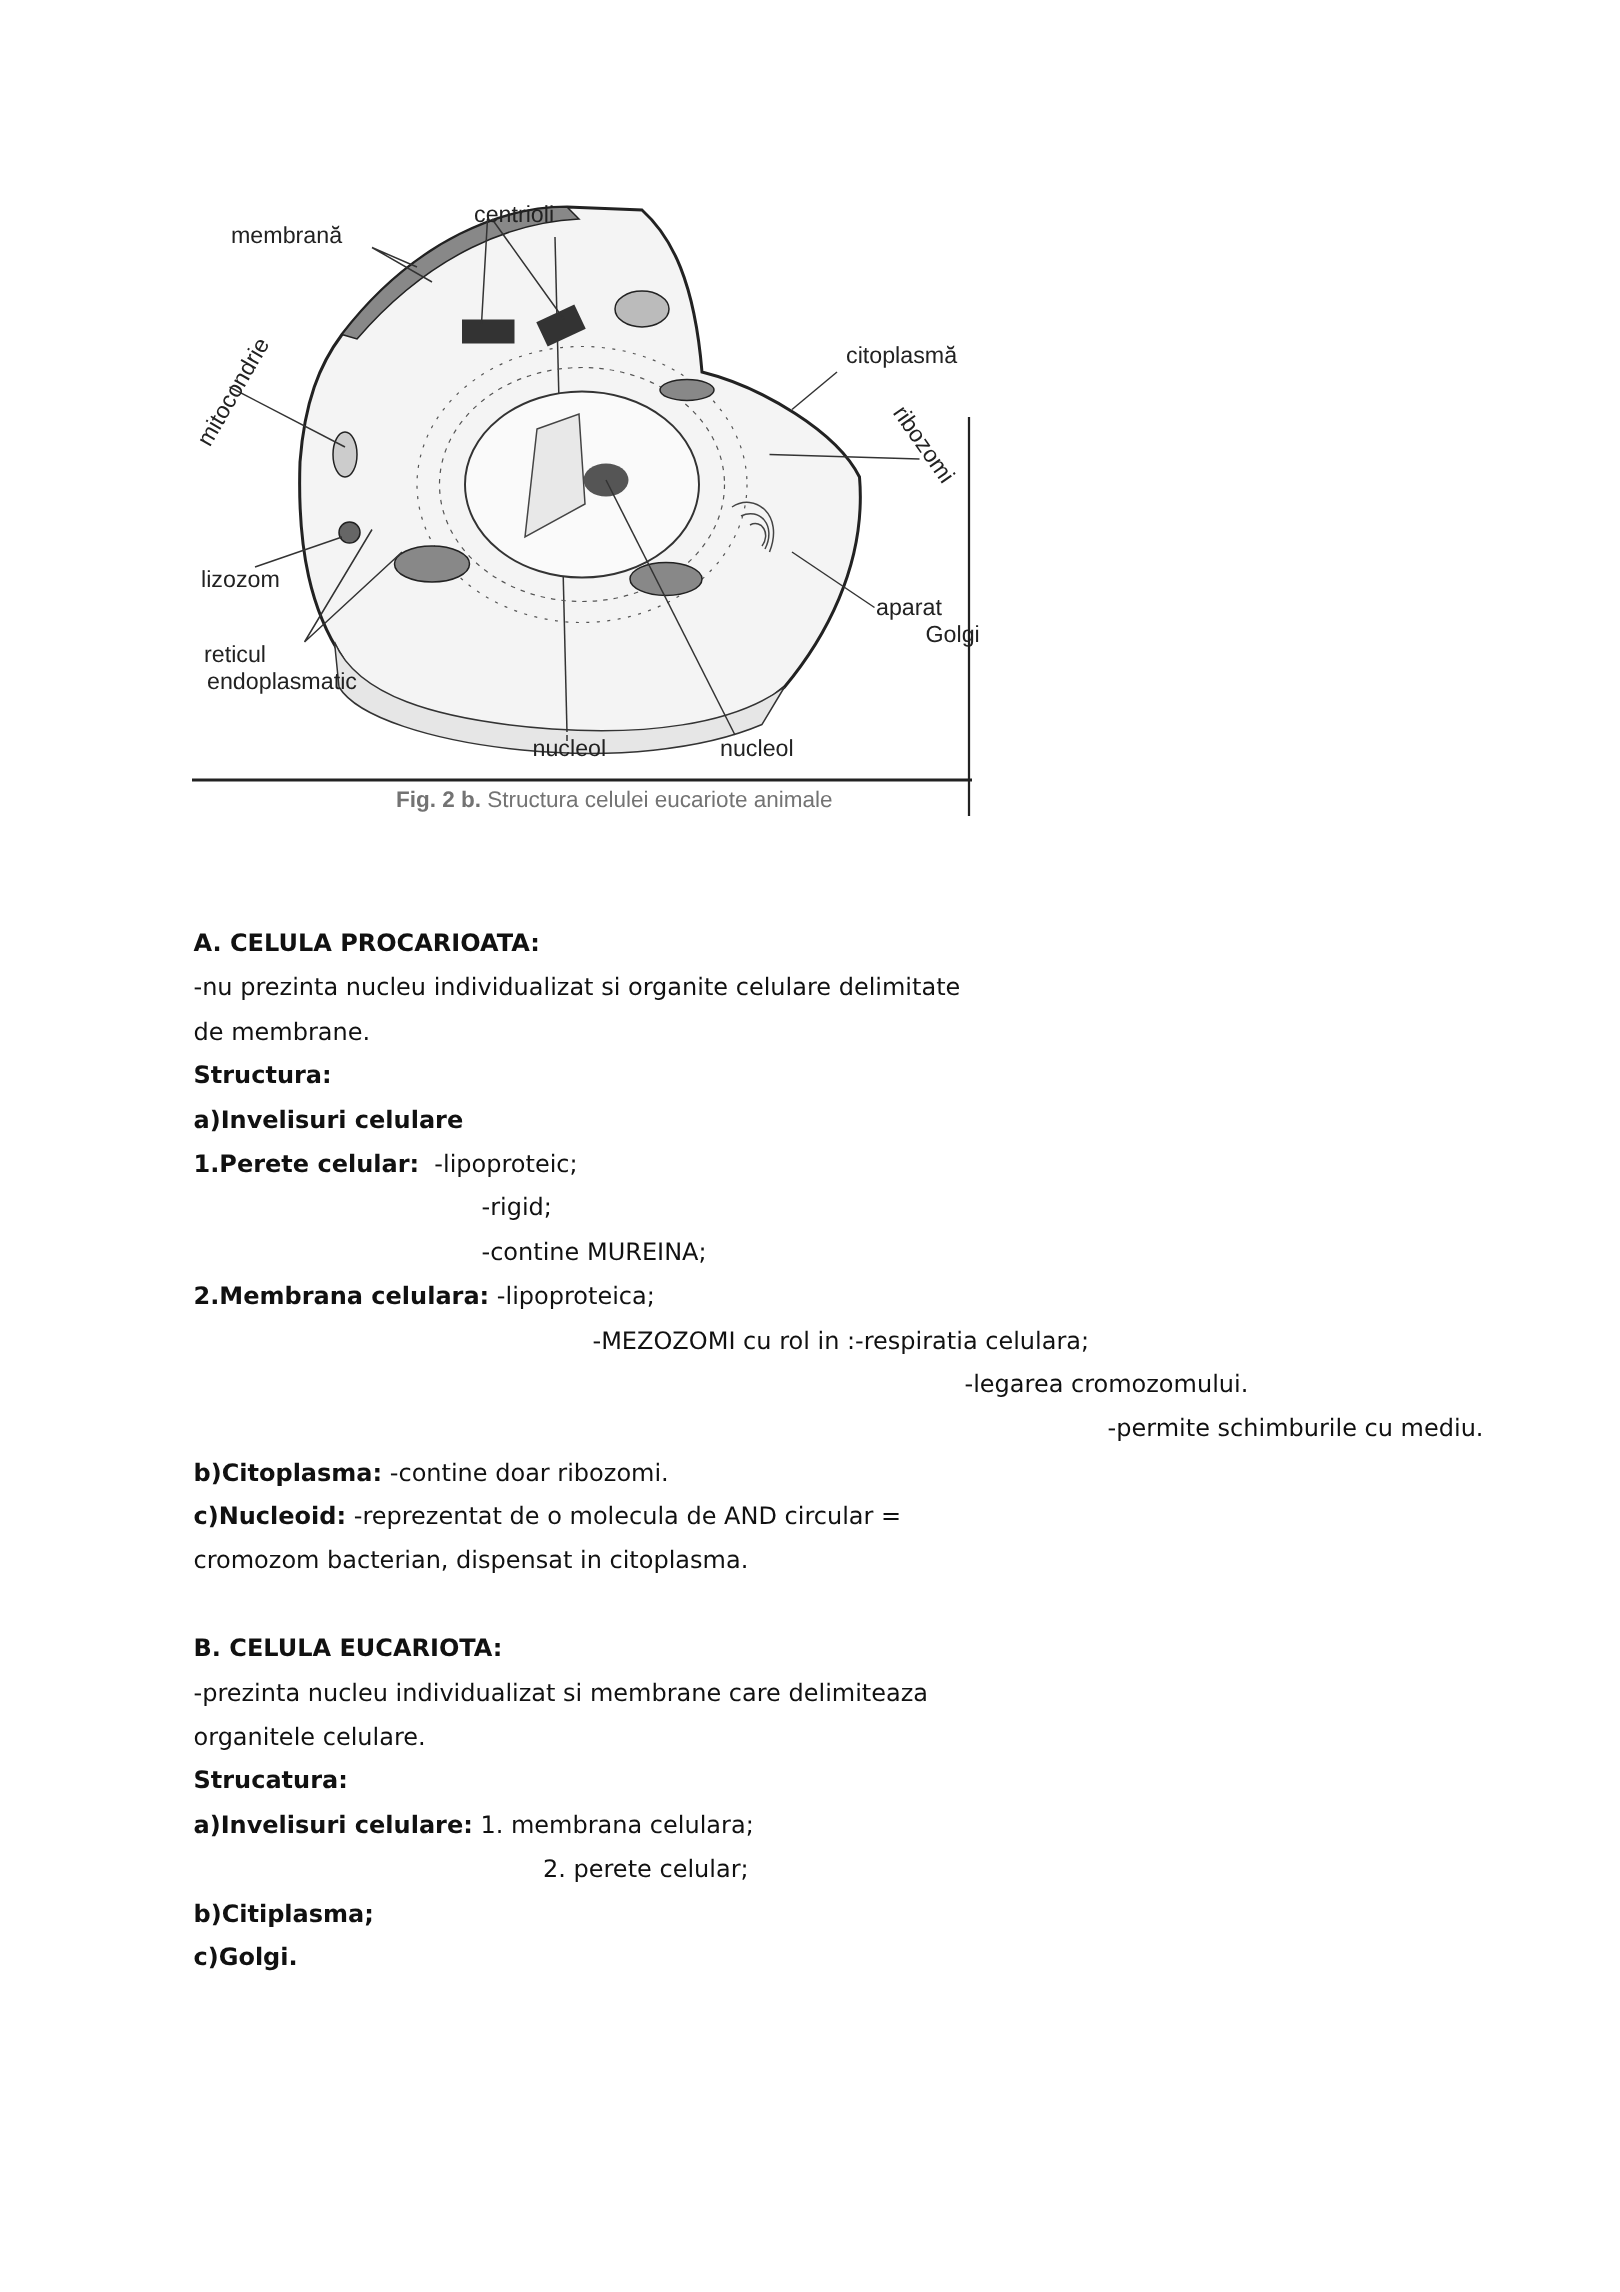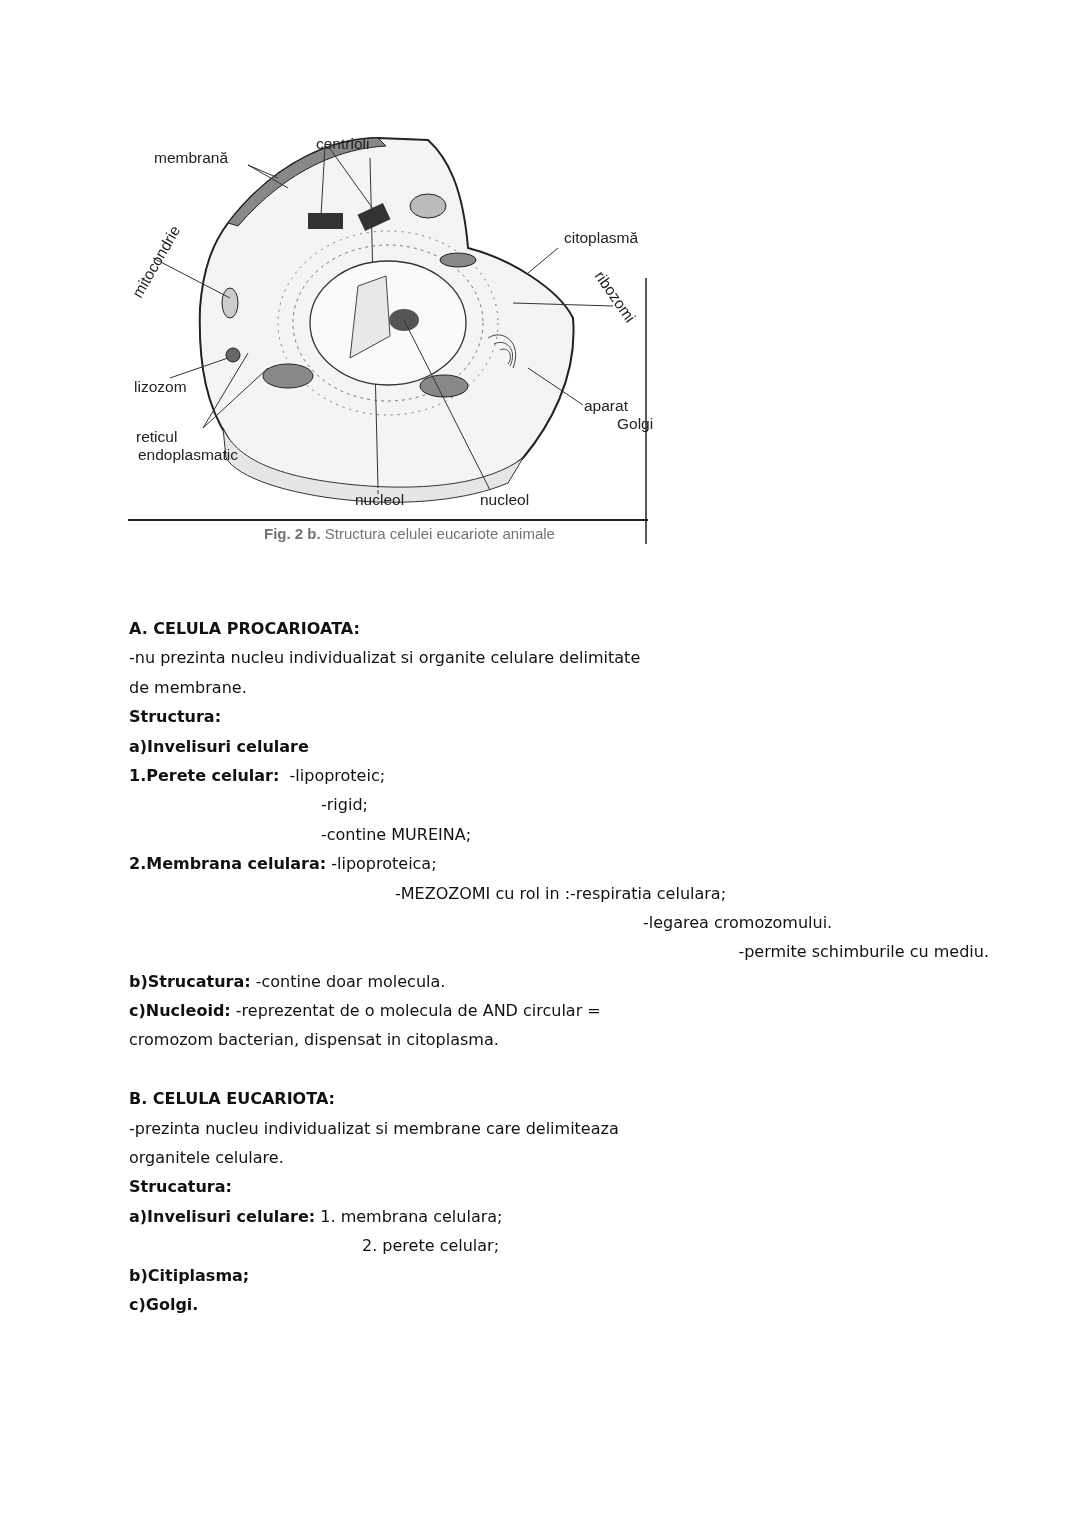--- a/index.html
+++ b/index.html
@@ -89,21 +89,21 @@
   <div class="line">de membrane.</div>
   <div class="line b">Structura:</div>
   <div class="line b">a)Invelisuri celulare</div>
   <div class="line"><span class="b">1.Perete celular:</span><span>  -lipoproteic;</span></div>
   <div class="line" style="padding-left:192px;">-rigid;</div>
   <div class="line" style="padding-left:192px;">-contine MUREINA;</div>
   <div class="line"><span class="b">2.Membrana celulara:</span><span> -lipoproteica;</span></div>
   <div class="line" style="padding-left:266px;">-MEZOZOMI cu rol in :-respiratia celulara;</div>
   <div class="line" style="padding-left:514px;">-legarea cromozomului.</div>
   <div class="line" style="padding-left:266px;text-align:right;">-permite schimburile cu mediu.</div>
-  <div class="line"><span class="b">b)Strucatura:</span><span> -contine doar molecula.</span></div>
+  <div class="line"><span class="b">b)Citoplasma:</span><span> -contine doar ribozomi.</span></div>
   <div class="line"><span class="b">c)Nucleoid:</span><span> -reprezentat de o molecula de AND circular =</span></div>
   <div class="line">cromozom bacterian, dispensat in citoplasma.</div>
   <div class="gap"></div>
   <div class="line b">B. CELULA EUCARIOTA:</div>
   <div class="line">-prezinta nucleu individualizat si membrane care delimiteaza</div>
   <div class="line">organitele celulare.</div>
   <div class="line b">Strucatura:</div>
   <div class="line"><span class="b">a)Invelisuri celulare:</span><span> 1. membrana celulara;</span></div>
   <div class="line" style="padding-left:233px;">2. perete celular;</div>
   <div class="line b">b)Citiplasma;</div>

